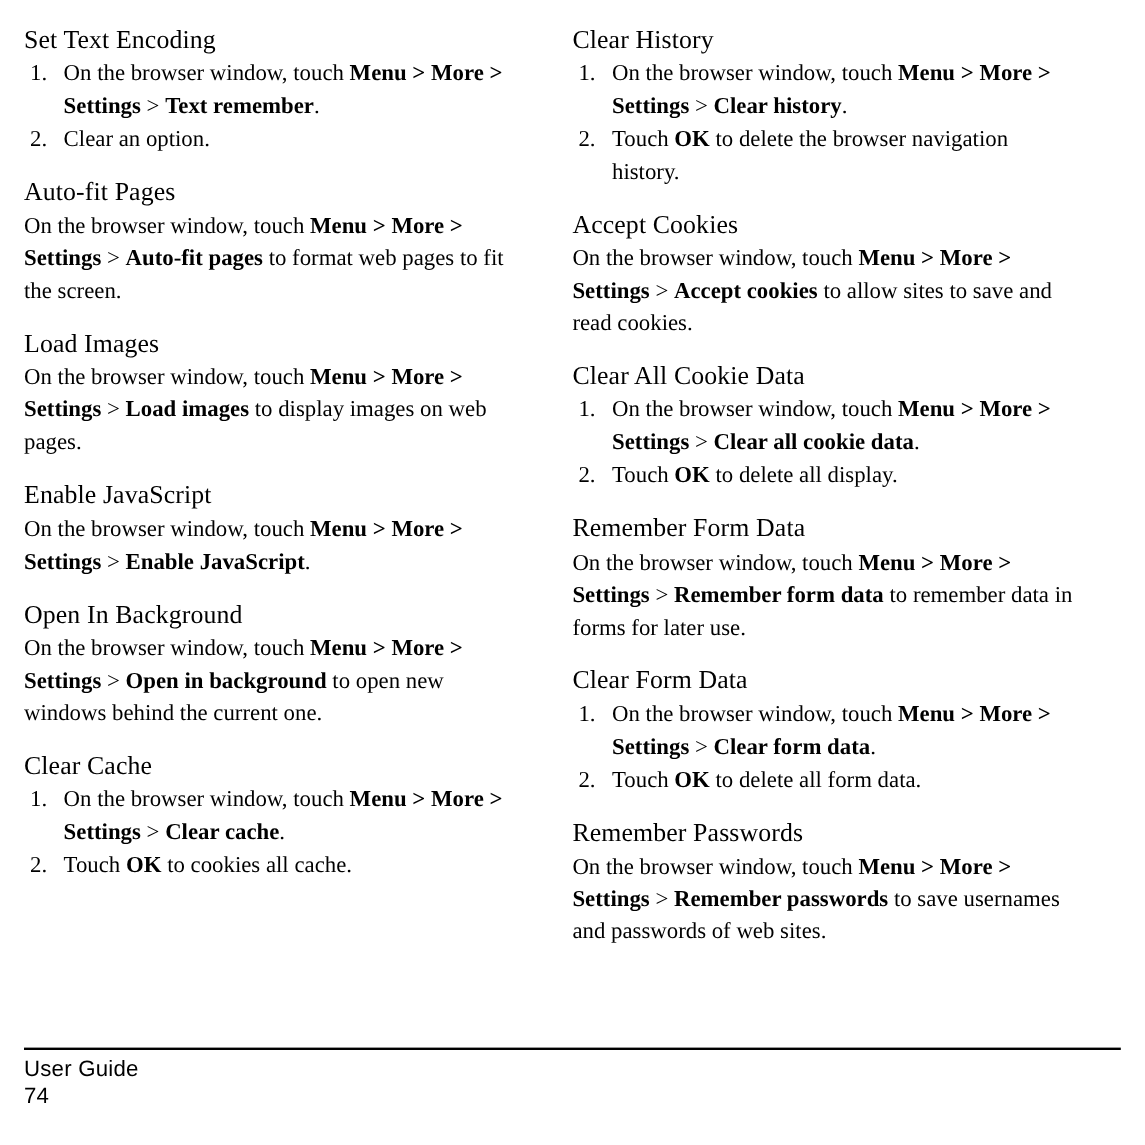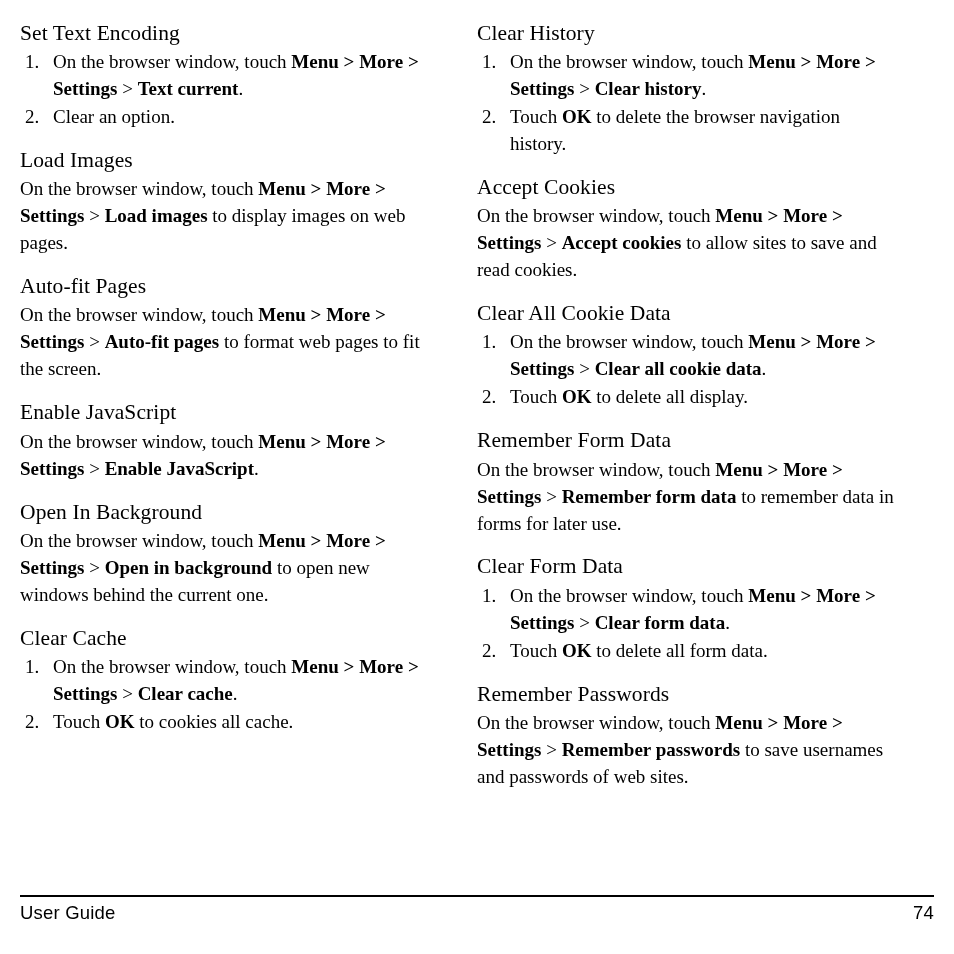--- a/index.html
+++ b/index.html
@@ -86,45 +86,46 @@
     margin: 0 0 5px 0;
     width: 100%;
   }
   .footer-row {
     display: flex;
     justify-content: space-between;
     align-items: baseline;
     font-family: "Liberation Sans", "DejaVu Sans", sans-serif;
     font-size: 18.5px;
     font-weight: normal;
+    flex-direction: column;
   }
   .footer-label { letter-spacing: 0.2px; }
   .footer-page { letter-spacing: 0.2px; }
 </style>
 </head>
 <body>
 
 <div class="page">
 
   <div class="columns">
     <div class="column" id="left-column">
         <div class="section">
           <h2 class="sec-heading">Set Text Encoding</h2>
           <ol class="steps">
-            <li><span class="num">1.</span><span>On the browser window, touch </span><b>Menu</b><span class="sep-bold"> &gt; </span><b>More</b><span class="sep-bold"> &gt; </span><b>Settings</b><span class="sep-plain"> &gt; </span><b>Text current</b><span>.</span></li>
+            <li><span class="num">1.</span><span>On the browser window, touch </span><b>Menu</b><span class="sep-bold"> &gt; </span><b>More</b><span class="sep-bold"> &gt; </span><b>Settings</b><span class="sep-plain"> &gt; </span><b>Text remember</b><span>.</span></li>
             <li><span class="num">2.</span><span>Clear an option.</span></li>
           </ol>
         </div>
         <div class="section gap-top-lg">
+          <h2 class="sec-heading">Auto-fit Pages</h2>
+          <p class="sec-para"><span>On the browser window, touch </span><b>Menu</b><span class="sep-bold"> &gt; </span><b>More</b><span class="sep-bold"> &gt; </span><b>Settings</b><span class="sep-plain"> &gt; </span><b>Auto-fit pages</b><span> to format web pages to fit the screen.</span></p>
+        </div>
+        <div class="section gap-top-lg">
           <h2 class="sec-heading">Load Images</h2>
           <p class="sec-para"><span>On the browser window, touch </span><b>Menu</b><span class="sep-bold"> &gt; </span><b>More</b><span class="sep-bold"> &gt; </span><b>Settings</b><span class="sep-plain"> &gt; </span><b>Load images</b><span> to display images on web pages.</span></p>
-        </div>
-        <div class="section gap-top-lg">
-          <h2 class="sec-heading">Auto-fit Pages</h2>
-          <p class="sec-para"><span>On the browser window, touch </span><b>Menu</b><span class="sep-bold"> &gt; </span><b>More</b><span class="sep-bold"> &gt; </span><b>Settings</b><span class="sep-plain"> &gt; </span><b>Auto-fit pages</b><span> to format web pages to fit the screen.</span></p>
         </div>
         <div class="section gap-top-lg">
           <h2 class="sec-heading">Enable JavaScript</h2>
           <p class="sec-para"><span>On the browser window, touch </span><b>Menu</b><span class="sep-bold"> &gt; </span><b>More</b><span class="sep-bold"> &gt; </span><b>Settings</b><span class="sep-plain"> &gt; </span><b>Enable JavaScript</b><span>.</span></p>
         </div>
         <div class="section gap-top-lg">
           <h2 class="sec-heading">Open In Background</h2>
           <p class="sec-para"><span>On the browser window, touch </span><b>Menu</b><span class="sep-bold"> &gt; </span><b>More</b><span class="sep-bold"> &gt; </span><b>Settings</b><span class="sep-plain"> &gt; </span><b>Open in background</b><span> to open new windows behind the current one.</span></p>
         </div>
         <div class="section gap-top-lg">

